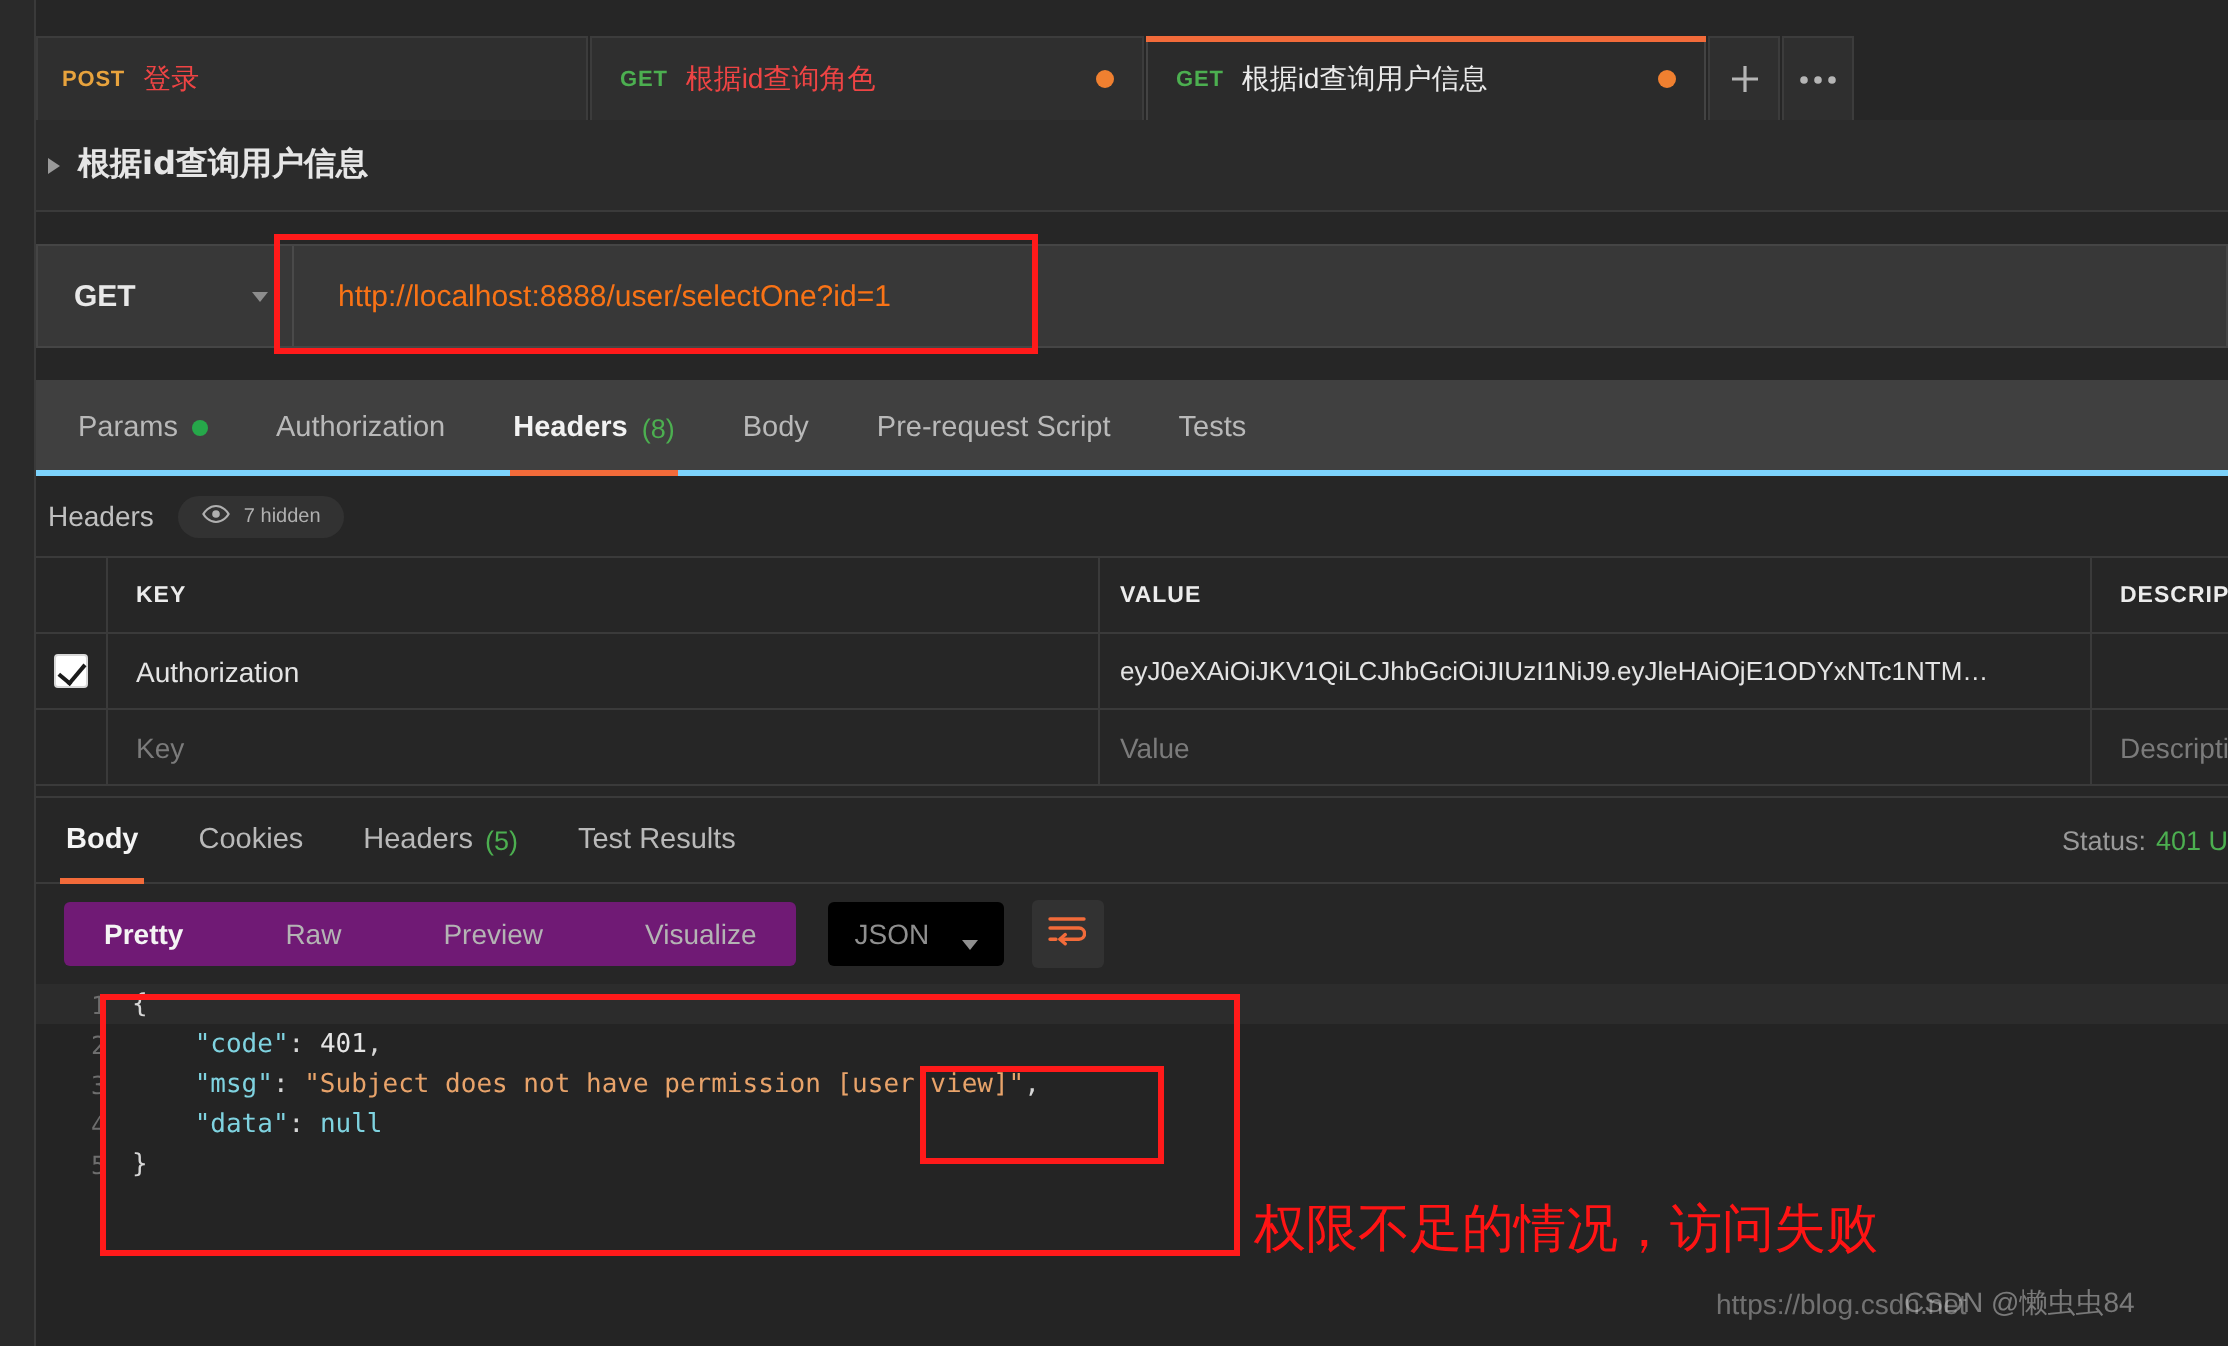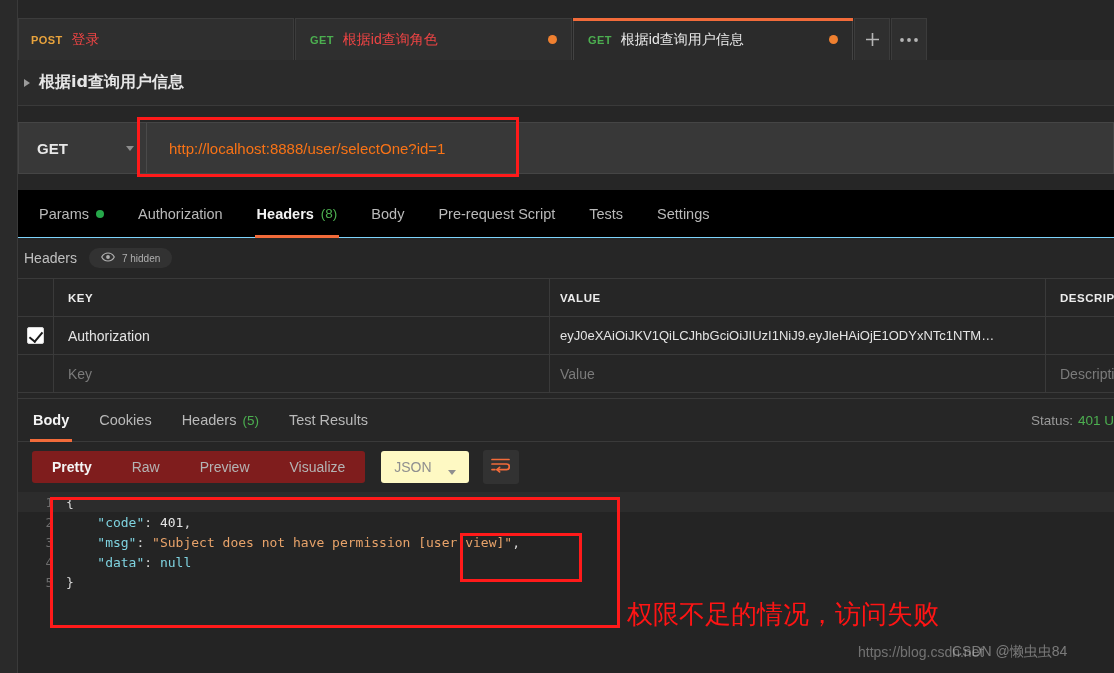--- a/index.html
+++ b/index.html
@@ -88,22 +88,22 @@
   }
   .urlinput {
     flex: 1; display: flex; align-items: center; padding-left: 22px;
     font-size: 15px; color: #f97316; cursor: text;
     font-family: "Liberation Sans", sans-serif;
   }
 
   
   .subtabs {
     position: absolute; left: 18px; top: 190px; width: 1096px; height: 48px;
-    background: #000000; display: flex; align-items: center;
-    padding-left: 4px; border-bottom: 1px solid #7dd3fc;
+    background: #404040; display: flex; 
+    padding-left: 4px; border-bottom: 3px solid #7dd3fc;
   }
   .stab {
     height: 48px; display: flex; align-items: center; gap: 7px; padding: 0 17px;
     font-size: 14.5px; color: #b9b9b9; cursor: pointer; position: relative;
     white-space: nowrap;
   }
   .stab.active { color: #f2f2f2; font-weight: bold; }
   .stab.active::after {
     content: ""; position: absolute; left: 15px; right: 15px; bottom: 0;
     height: 3px; background: #f26b3a;
@@ -175,28 +175,28 @@
     margin-left: auto; padding-right: 0; font-size: 13.5px; color: #9a9a9a;
     white-space: nowrap; display: flex; gap: 5px; align-items: baseline;
   }
   .status .v { color: #4caf50; }
 
   
   .btool {
     position: absolute; left: 18px; top: 442px; width: 1096px; height: 50px;
     background: #262626; display: flex; align-items: center; padding-left: 14px; gap: 8px;
   }
-  .segwrap { display: flex; background: #7f1d1d; border-radius: 3px; overflow: hidden; }
+  .segwrap { display: flex; background: #701a75; border-radius: 3px; overflow: hidden; gap: 11px; }
   .seg {
     padding: 8px 20px; font-size: 14px; color: #b4b4b4; cursor: pointer;
   }
   .seg.active { color: #f4f4f4; font-weight: bold; }
   .jsonsel {
     display: flex; align-items: flex-end; gap: 16px; padding: 8px 13px;
-    background: #fef9c3; border-radius: 3px; color: #8f8f8f; font-size: 14px;
+    background: #000000; border-radius: 3px; color: #8f8f8f; font-size: 14px;
     cursor: pointer; margin-left: 8px;
   }
   .jsonsel .chev {
     width: 0; height: 0; border-top: 5px solid #8f8f8f;
     border-left: 4.5px solid transparent; border-right: 4.5px solid transparent;
   }
   .wrapbtn {
     display: flex; align-items: center; justify-content: center;
     width: 36px; height: 34px; background: #323232; border-radius: 3px;
     cursor: pointer; margin-left: 6px;
@@ -311,23 +311,20 @@
       <span class="cnt">(8)</span>
     </div>
     <div class="stab">
       <span>Body</span>
     </div>
     <div class="stab">
       <span>Pre-request Script</span>
     </div>
     <div class="stab">
       <span>Tests</span>
-    </div>
-    <div class="stab">
-      <span>Settings</span>
     </div>
   </div>
 
   <div class="hbar">
     <span class="lbl">Headers</span>
     <span class="hidden-pill">
       <span>
         <svg width="14" height="10" viewBox="0 0 14 10">
             <path d="M7 1C3.5 1 1.2 4 .7 5c.5 1 2.8 4 6.3 4s5.8-3 6.3-4C12.8 4 10.5 1 7 1z" fill="none" stroke="#b0b0b0" stroke-width="1.1"></path>
             <circle cx="7" cy="5" r="1.9" fill="#b0b0b0"></circle>

